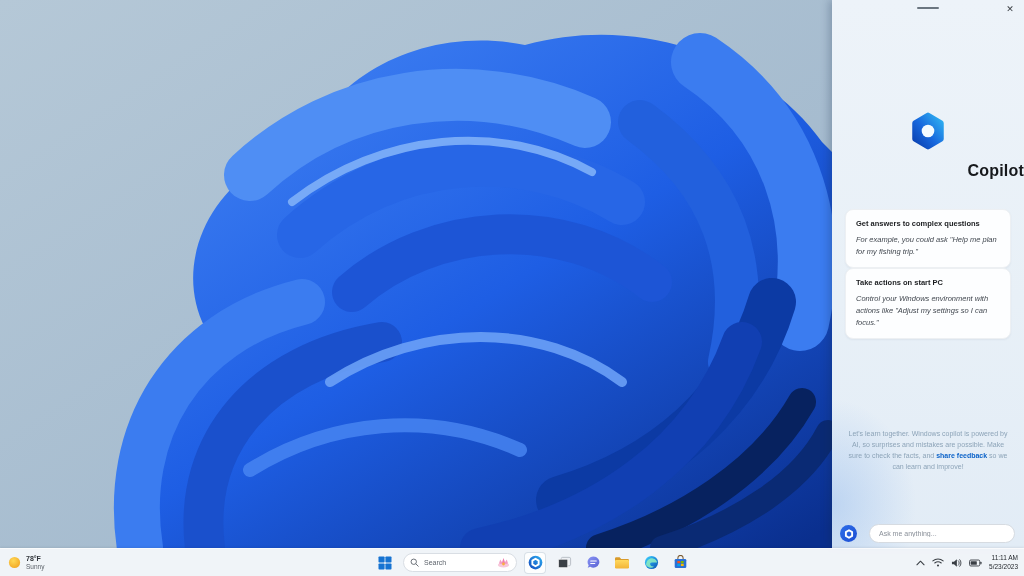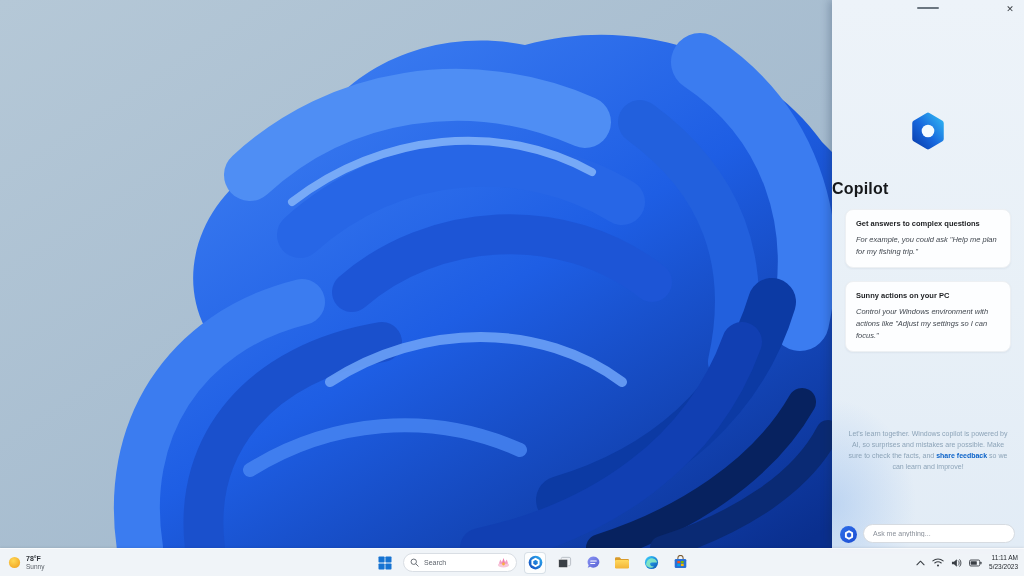--- a/index.html
+++ b/index.html
@@ -17,31 +17,31 @@
     background:linear-gradient(180deg,#edf3f9 0%, #e8f0f7 55%, #e2ecf6 100%);
     box-shadow:-3px 0 8px rgba(20,40,70,0.25);
   }
   .panel-tint { position:absolute; inset:0; pointer-events:none;
     background:radial-gradient(120px 150px at 0% 92%, rgba(90,150,230,0.28), transparent 70%); }
   .drag-handle { position:absolute; top:7px; left:50%; transform:translateX(-50%);
     width:22px; height:2px; border-radius:2px; background:#6b7680; }
   .close-btn { position:absolute; top:2px; right:7px; font-size:9px; color:#3a3f44;
     width:14px; height:14px; display:flex; align-items:center; justify-content:center; cursor:default; }
   .panel-logo { position:absolute; top:110px; left:50%; transform:translateX(-50%); width:42px; height:42px; }
-  .panel-title { position:absolute; top:180px; width:100%; text-align:left;
+  .panel-title { position:absolute; top:162px; width:100%; text-align:right;
     font-size:16px; font-weight:600; color:#16181b; letter-spacing:0.2px; }
-  .cards { position:absolute; top:209px; left:13px; right:13px; display:flex; flex-direction:column; gap:13px; }
+  .cards { position:absolute; top:209px; left:13px; right:13px; display:flex; flex-direction:column; }
   .card { background:#fdfeff; border:1px solid #edf0f3; border-radius:8px; padding:9px 10px 10px;
     box-shadow:0 1px 2px rgba(30,50,80,0.06); min-height:55px; }
   .card-title { font-size:7.5px; font-weight:700; color:#1b1d20; margin-bottom:6px; }
   .card-body { font-size:7.5px; color:#41474f; line-height:1.55;font-style:italic; }
   .disclaimer { position:absolute; top:429px; left:13px; right:13px; text-align:center;
     font-size:7px; line-height:1.55; color:#8da4b8; }
   .disclaimer .fb-link { color:#0c63c9; font-weight:700; cursor:pointer; }
-  .input-row { position:absolute; left:8px; right:9px; bottom:5px; display:flex; align-items:flex-end; gap:6px;margin-top:21px; }
+  .input-row { position:absolute; left:8px; right:9px; bottom:5px; display:flex; align-items:center; gap:12px;margin-top:21px; }
   .input-avatar { width:17px; height:17px; border-radius:50%; flex:0 0 auto;
     background:linear-gradient(135deg,#2f6fe9,#1b4cd2); display:flex; align-items:center; justify-content:center; }
   .ask-input { flex:1; height:19px; border-radius:10px; border:1px solid #d6dbe1; background:#ffffff;
     font-size:7px; color:#333; padding:0 9px; outline:none; font-family:"Liberation Sans", sans-serif; }
   .ask-input::placeholder { color:#8a9099; }
 
   
   .taskbar { position:absolute; left:0; bottom:0; width:1024px; height:28px;
     background:rgba(242,246,250,0.96); border-top:1px solid rgba(255,255,255,0.6);
     box-shadow:0 -1px 2px rgba(0,0,0,0.07); }
@@ -120,21 +120,21 @@
     </div>
 
     <div class="panel-title">Copilot</div>
 
     <div class="cards">
       <div class="card">
         <div class="card-title">Get answers to complex questions</div>
         <div class="card-body">For example, you could ask "Help me plan for my fishing trip."</div>
       </div>
       <div class="card">
-        <div class="card-title">Sunny actions on your PC</div>
+        <div class="card-title">Take actions on start PC</div>
         <div class="card-body">Control your Windows environment with actions like "Adjust my settings so I can focus."</div>
       </div>
     </div>
 
     <div class="disclaimer">
       <span>Let's learn together. Windows copilot is powered by AI, so surprises and mistakes are possible. Make sure to check the facts, and </span><span class="fb-link">share feedback</span><span> so we can learn and improve!</span>
     </div>
 
     <div class="input-row">
       <div class="input-avatar">

